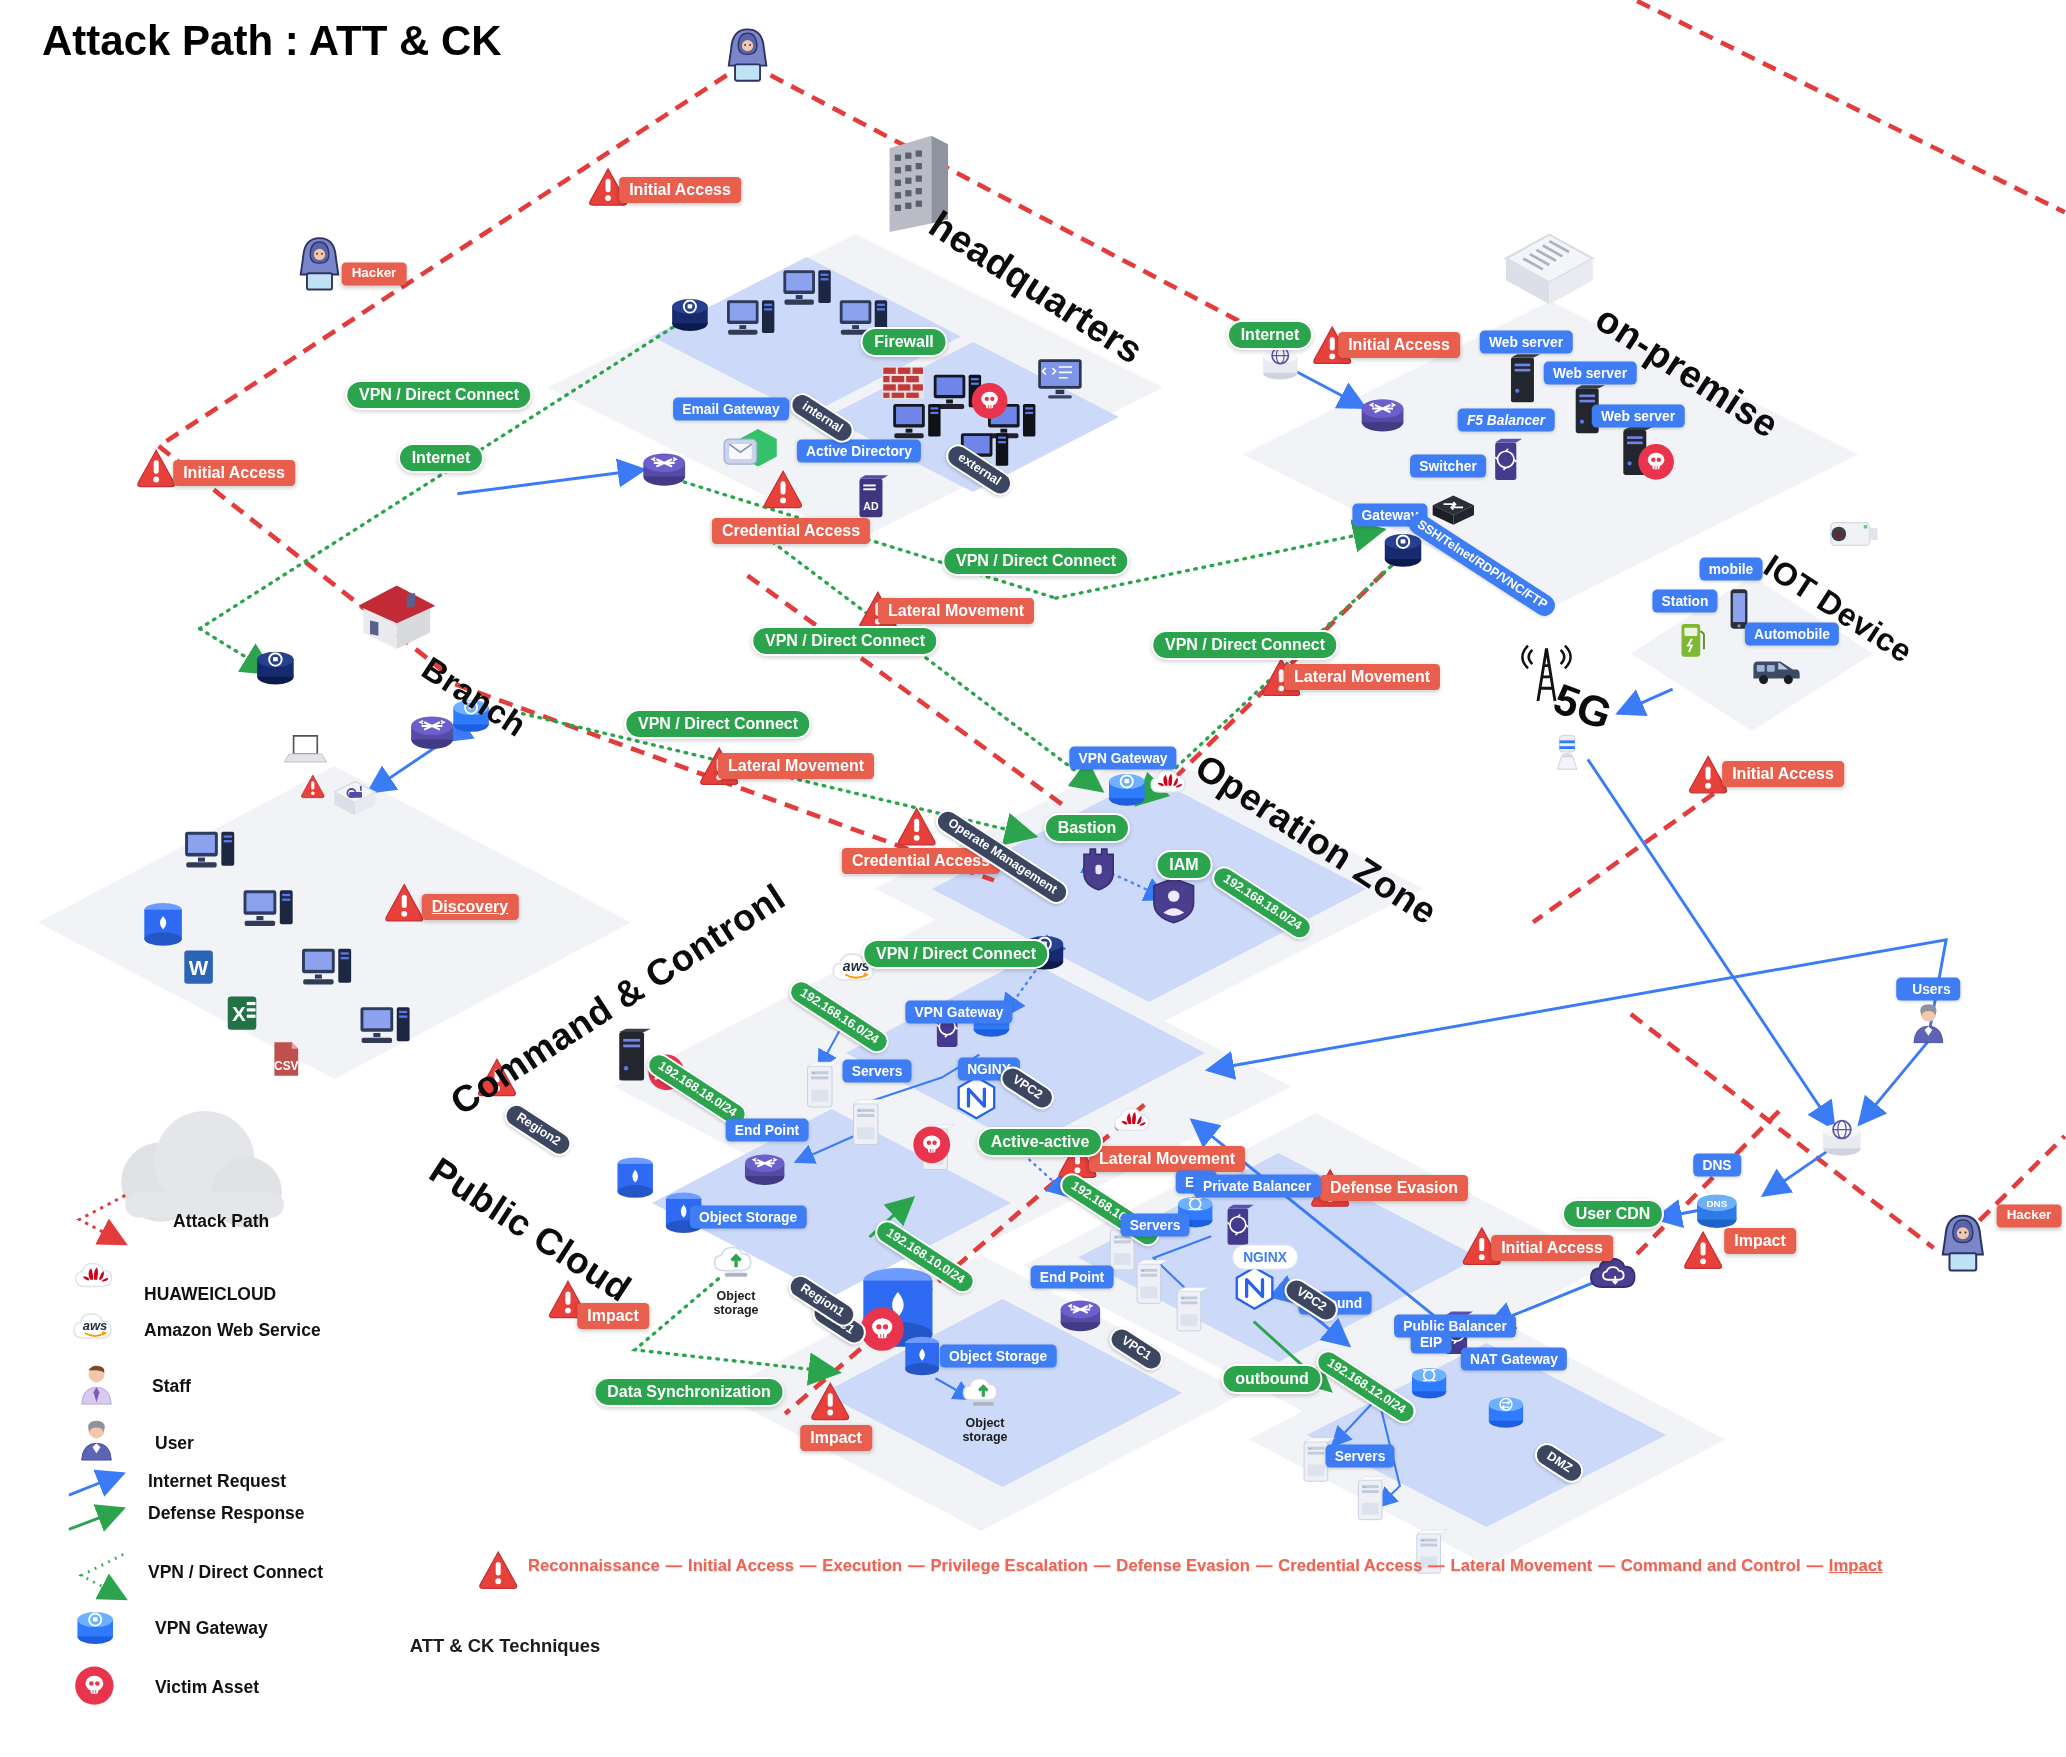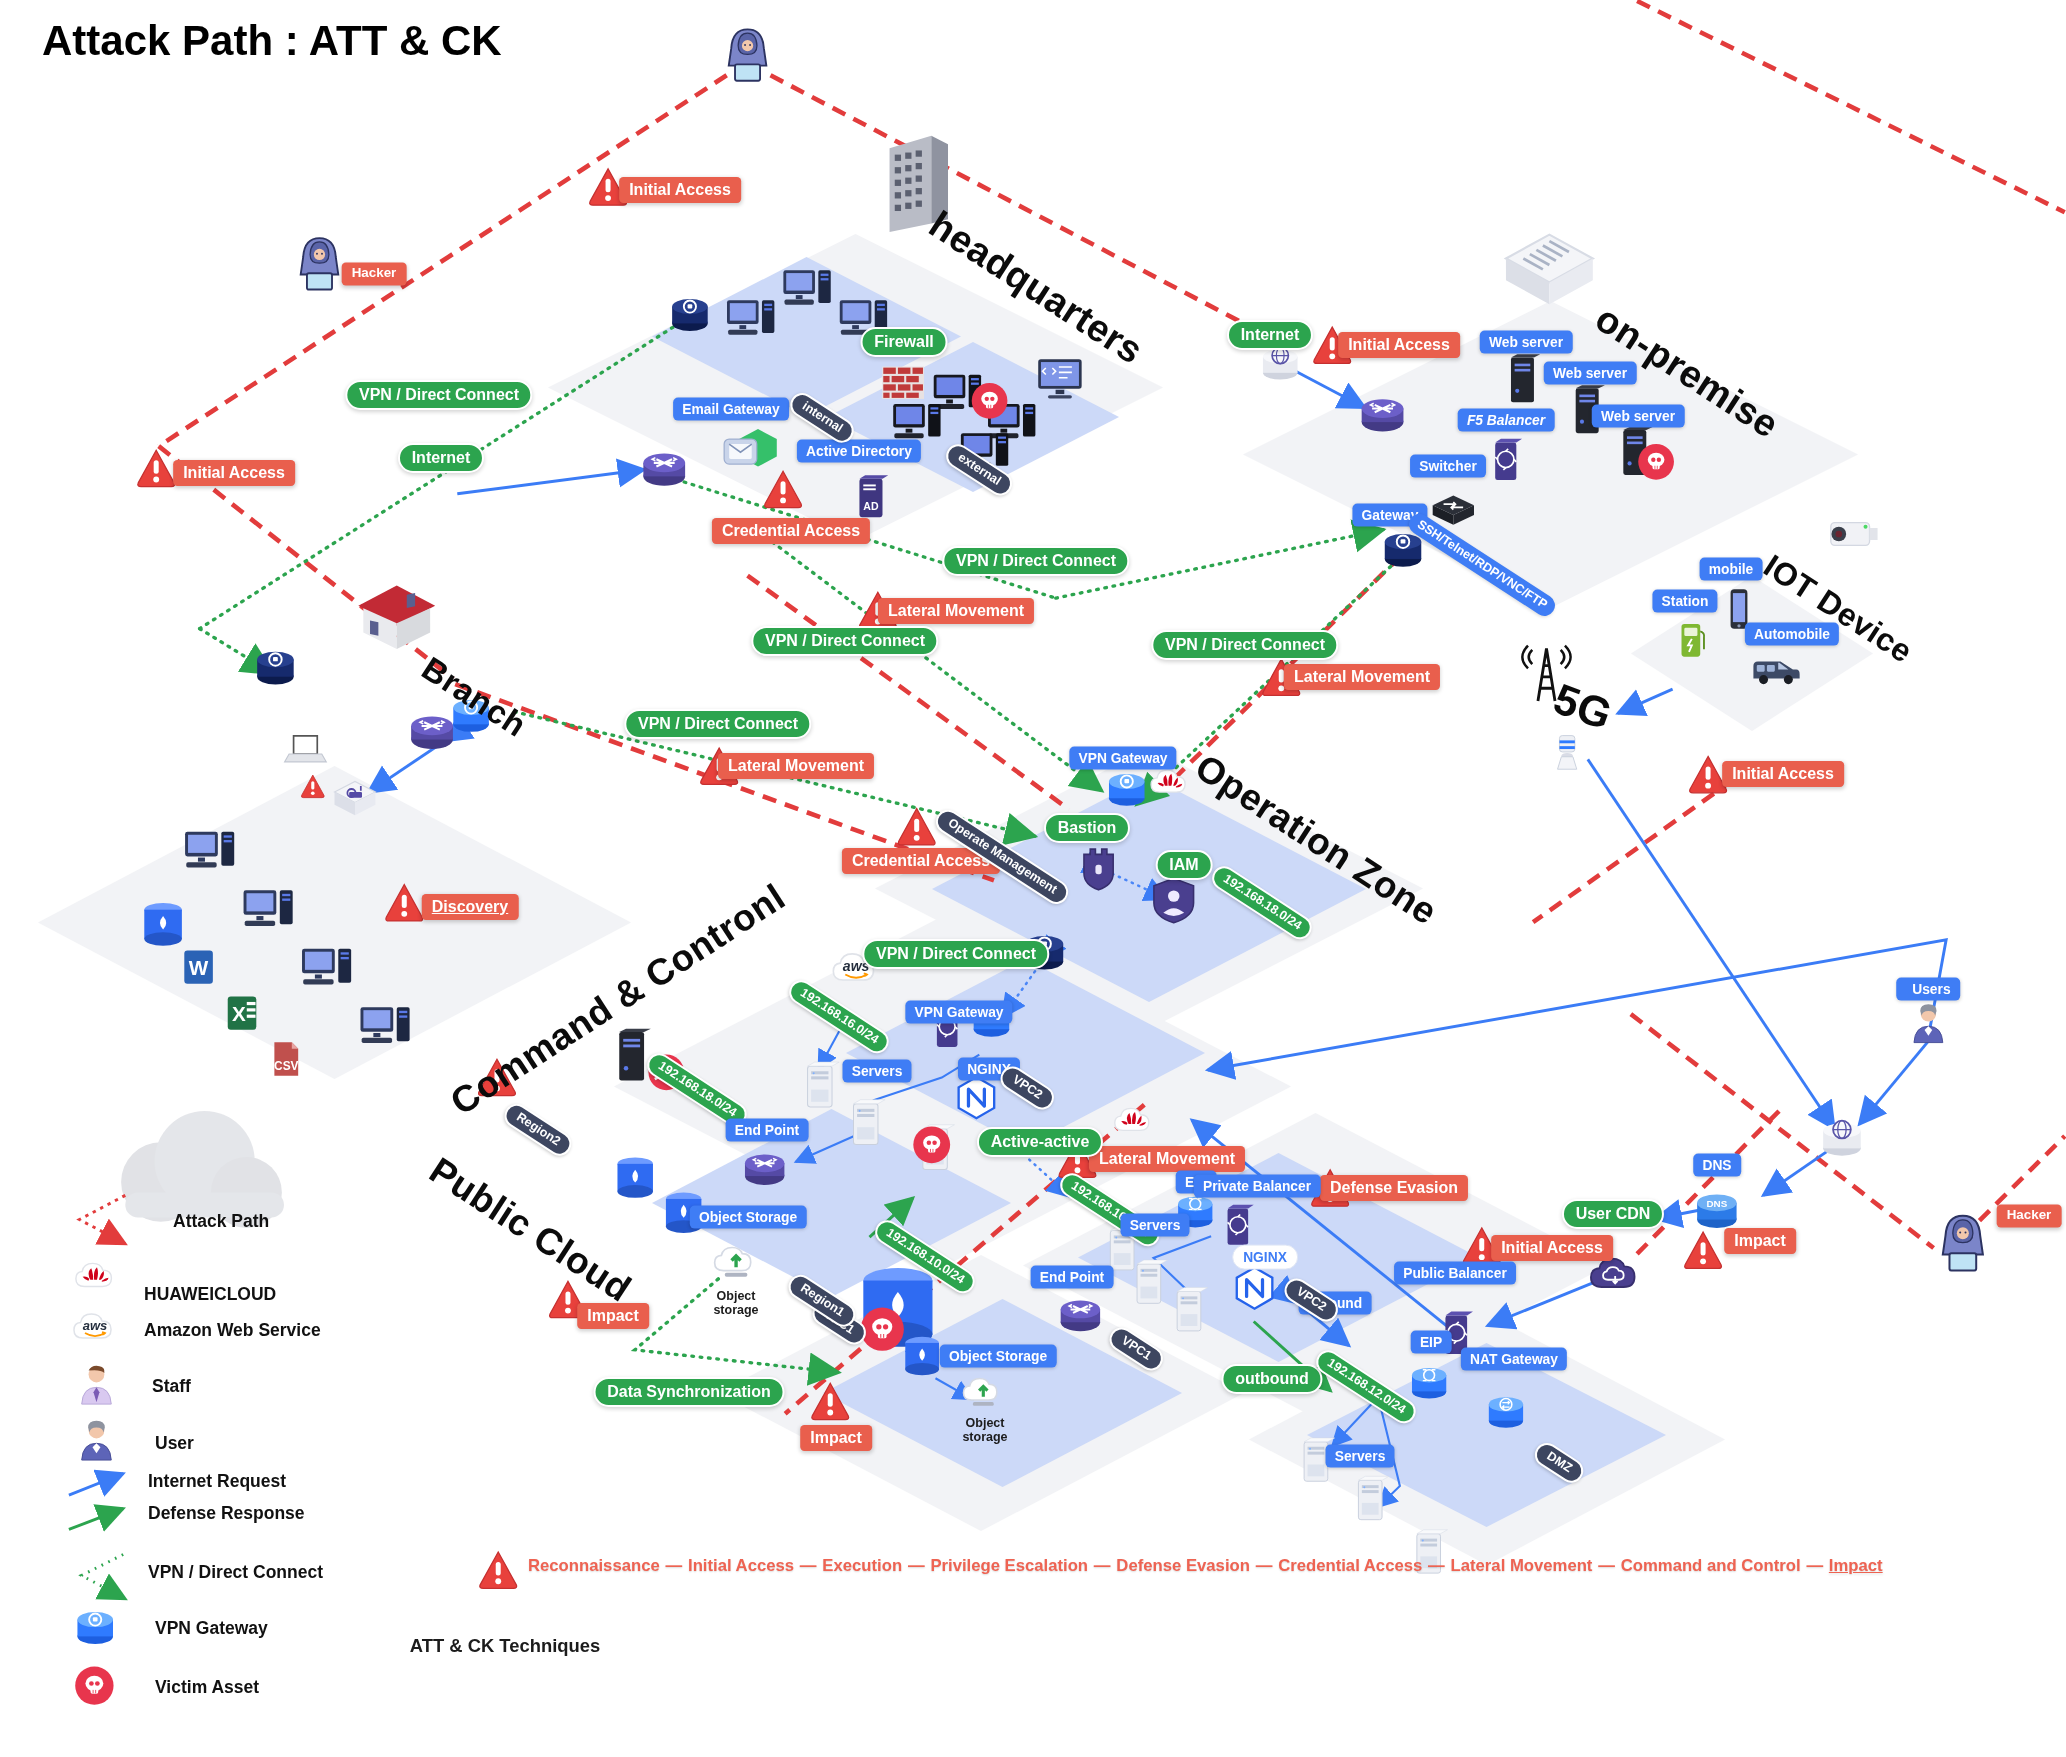--- a/index.html
+++ b/index.html
@@ -670,21 +670,21 @@
 <div class="l lbl-blue" style="left:989px;top:1069px;">NGINX</div>
 <div class="l lbl-blue" style="left:767px;top:1130px;">End Point</div>
 <div class="l lbl-blue" style="left:748px;top:1217px;">Object Storage</div>
 <div class="l lbl-blue" style="left:1196px;top:1182px;">EIP</div>
 <div class="l lbl-blue" style="left:1257px;top:1186px;">Private Balancer</div>
 <div class="l lbl-blue" style="left:1155px;top:1225px;">Servers</div>
 <div class="l lbl-white" style="left:1265px;top:1257px;">NGINX</div>
 <div class="l lbl-blue" style="left:1335px;top:1303px;">inbound</div>
 <div class="l lbl-blue" style="left:1072px;top:1277px;">End Point</div>
 <div class="l lbl-blue" style="left:998px;top:1356px;">Object Storage</div>
-<div class="l lbl-blue" style="left:1455px;top:1273px;">Public Balancer</div>
+<div class="l lbl-blue" style="left:1455px;top:1326px;">Public Balancer</div>
 <div class="l lbl-blue" style="left:1431px;top:1342px;">EIP</div>
 <div class="l lbl-blue" style="left:1514px;top:1359px;">NAT Gateway</div>
 <div class="l lbl-blue" style="left:1360px;top:1456px;">Servers</div>
 <div class="l lbl-blue" style="left:1928px;top:989px;padding-left:16px;">Users</div>
 <div class="l lbl-blue" style="left:1717px;top:1165px;">DNS</div>
 <div class="l lbl-blue" style="left:1731px;top:569px;">mobile</div>
 <div class="l lbl-blue" style="left:1685px;top:601px;">Station</div>
 <div class="l lbl-blue" style="left:1792px;top:634px;">Automobile</div>
 <div class="wtext" style="left:1646px;top:581px;">mobile</div>
 

